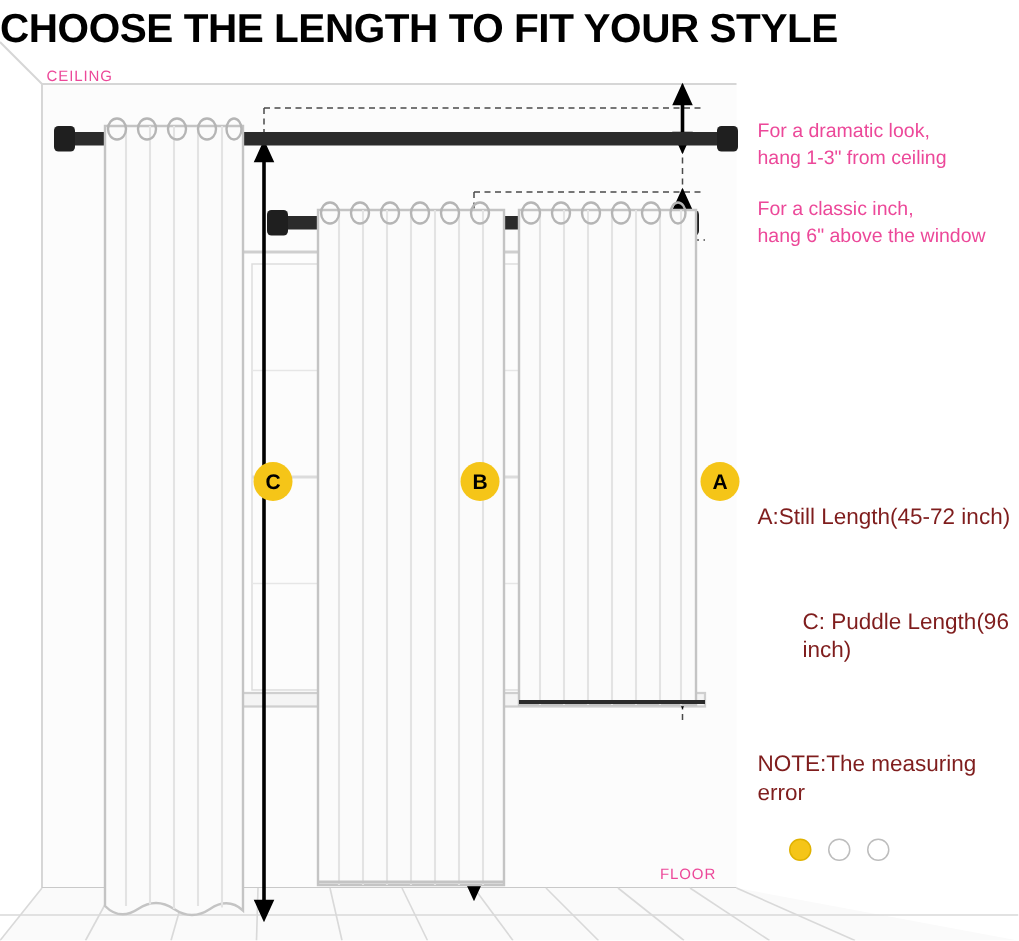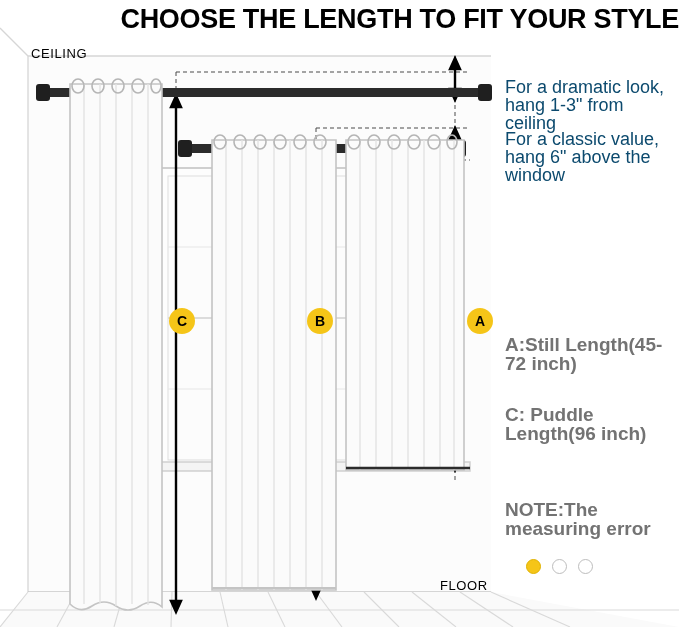--- a/index.html
+++ b/index.html
@@ -18,50 +18,50 @@
     position: absolute;
     left: 0; top: 0;
     width: 679px;
     height: 627px;
   }
   .title {
     position: absolute;
     left: 0;
     top: 0;
     width: 679px;
-    text-align: right;
+    text-align: left;
     font-size: 27px;
     font-weight: bold;
     letter-spacing: -0.3px;
     color: #000;
     line-height: 38px;
     white-space: nowrap;
   }
   svg.diagram {
     position: absolute;
     left: 0;
     top: 0;
   }
   .label {
     position: absolute;
-    color: #0c4a6e;
-    font-size: 18px;
+    color: #ec4899;
+    font-size: 13px;
     line-height: 18px;
   }
   .note-text {
     position: absolute;
-    font-size: 19px;
+    font-size: 15px;
     line-height: 19px;
-    font-weight: bold;
-    color: #737373;
+    font-weight: normal;
+    color: #7f1d1d;
   }
   .axis-cap {
     position: absolute;
-    color: #000000;
-    font-size: 13px;
+    color: #ec4899;
+    font-size: 10px;
     letter-spacing: 0.6px;
   }
   .badge {
     position: absolute;
     width: 26px;
     height: 26px;
     border-radius: 50%;
     background: #F5C518;
     color: #000;
     font-weight: bold;
@@ -242,29 +242,29 @@
       <line x1="346" y1="468" x2="470" y2="468" stroke="#2b2b2b" stroke-width="2.6"></line>
     </g>
   </svg>
 
   <div class="axis-cap" style="left:31px; top:46px;">CEILING</div>
   <div class="axis-cap" style="left:405px; top:578px;margin-left:35px;">FLOOR</div>
 
   <div class="label" style="left:505px; top:78px;">For a dramatic look,</div>
   <div class="label" style="left:505px; top:96px;">hang 1-3" from ceiling</div>
 
-  <div class="label" style="left:505px; top:130px;">For a classic value,</div>
+  <div class="label" style="left:505px; top:130px;">For a classic inch,</div>
   <div class="label" style="left:505px; top:148px;">hang 6" above the window</div>
 
   <div class="badge" style="left:169px; top:308px;">C</div>
   <div class="badge" style="left:307px; top:308px;">B</div>
   <div class="badge" style="left:467px; top:308px;">A</div>
 
   <div class="note-text" style="left:505px; top:335px;">A:Still Length(45-72 inch)</div>
-  <div class="note-text" style="left:505px; top:405px;">C: Puddle Length(96 inch)</div>
+  <div class="note-text" style="left:535px; top:405px;">C: Puddle Length(96 inch)</div>
 
   <div class="note-text" style="left:505px; top:453px;margin-top:47px;">NOTE:The measuring error</div>
 
   <div class="dots" style="left:526px; top:559px;">
     <div class="dot active"></div>
     <div class="dot"></div>
     <div class="dot"></div>
   </div>
 
 </div>

